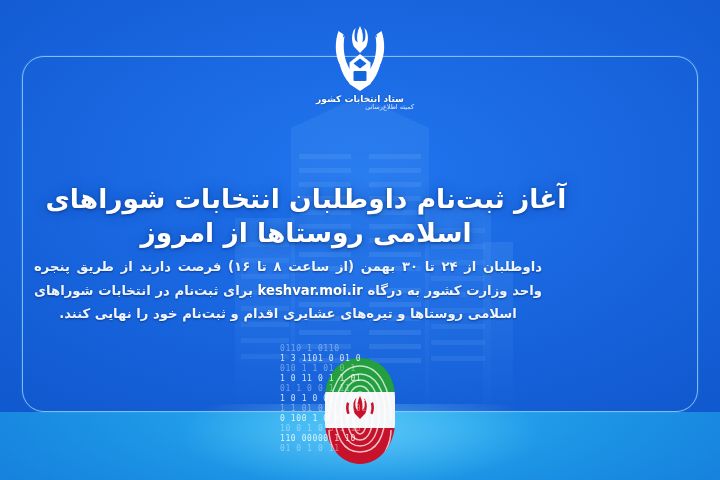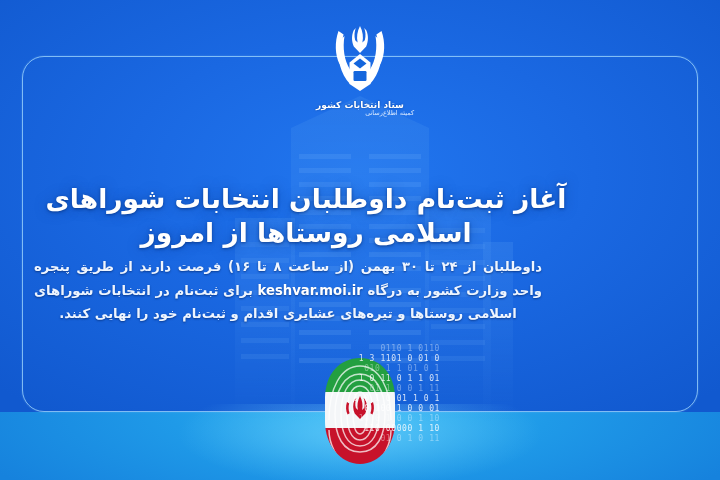--- a/index.html
+++ b/index.html
@@ -50,21 +50,21 @@
     pointer-events:none;
   }
 
   
   .emblem{
     position:absolute;left:50%;top:22px;transform:translateX(-50%);
     width:108px;height:100px;text-align:center;
   }
   .emblem svg{display:block;margin:0 auto;}
   .emblem-caption{
-    margin-top:8px;
+    margin-top:2px;
     font-size:9px;line-height:1.15;color:#ffffff;
     font-weight:700;letter-spacing:.2px;
     text-shadow:0 0 2px rgba(0,40,110,.6);
   }
   .emblem-subcaption{
     font-size:6.5px;line-height:1.2;color:#dbeaff;font-weight:400;text-align:right;
   }
 
   
   .headline{
@@ -96,21 +96,21 @@
   .fingerprint{
     position:absolute;left:50%;top:344px;transform:translateX(-50%);
     width:150px;height:132px;pointer-events:none;
   }
   .fingerprint svg{display:block;width:100%;height:100%;}
   .binary-layer{
     position:absolute;left:50%;top:344px;transform:translateX(-50%);
     width:160px;height:132px;
     font-family:"DejaVu Sans Mono","Liberation Mono",monospace;
     font-size:8px;line-height:10px;color:rgba(255,255,255,.85);
-    letter-spacing:.6px;text-align:right;
+    letter-spacing:.6px;text-align:left;
     pointer-events:none;overflow:hidden;
     direction:ltr;
   }
   .binary-layer div{white-space:nowrap;}
   .b-dim{opacity:.45;}
   .b-bright{opacity:.95;}
 </style>
 </head>
 <body>
 
@@ -260,19 +260,20 @@
     </svg>
   </div>
 
   <div class="binary-layer">
     <div class="b-dim">0110 1 0110</div>
     <div class="b-bright">1 3 1101 0 01 0</div>
     <div class="b-dim">010 1 1 01 0 1</div>
     <div class="b-bright">1 0 11 0 1 1 01</div>
     <div class="b-dim">01 1 0 0 1 11</div>
     <div class="b-bright">1 0 1 0 01 1 0 1</div>
+    <div class="b-dim">1 1 01 0 0 1 101</div>
     <div class="b-bright">0 100 1 0 0 01</div>
     <div class="b-dim">10 0 1 0 0 1 10</div>
     <div class="b-bright">110 00000 1 10</div>
     <div class="b-dim">01 0 1 0 11</div>
   </div>
 
 </div>
 
 </body></html>

